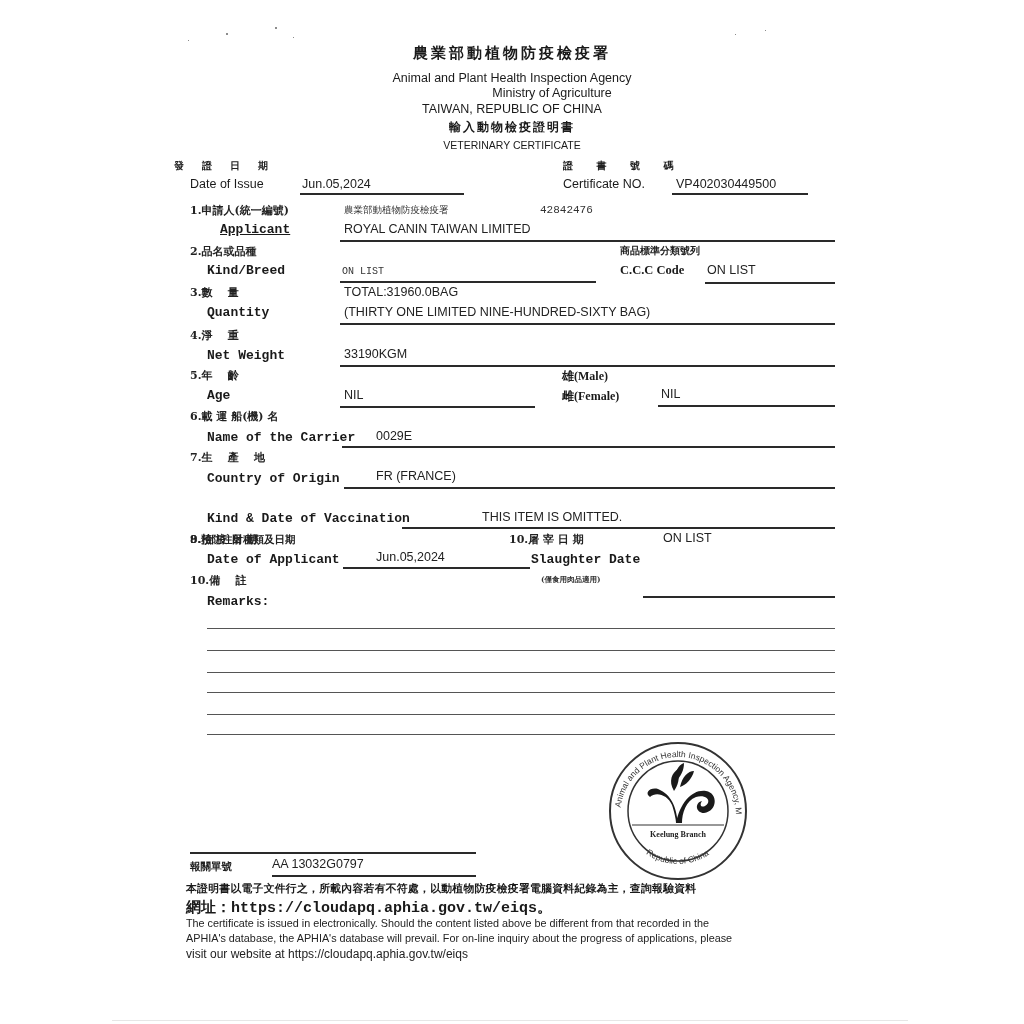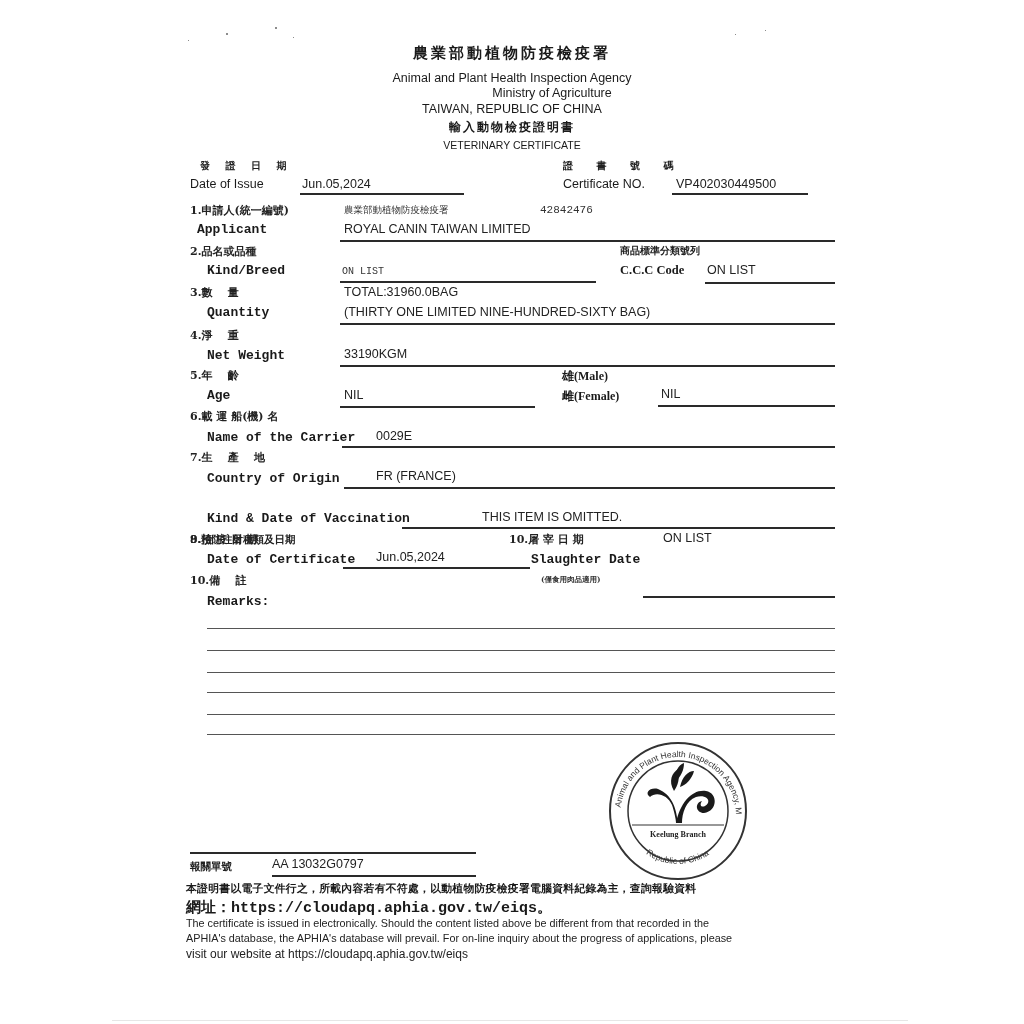--- a/index.html
+++ b/index.html
@@ -32,32 +32,32 @@
 <div class="dot" style="left:735px;top:34px;width:1px;height:1px;"></div>
 <div class="dot" style="left:765px;top:30px;width:1px;height:1px;"></div>
 
 <div class="abs hdr cjk" style="top:44px;font-size:15px;letter-spacing:3px;">農業部動植物防疫檢疫署</div>
 <div class="abs hdr sans" style="top:71px;font-size:12.5px;">Animal and Plant Health Inspection Agency</div>
 <div class="abs hdr sans" style="top:86px;font-size:12.5px;margin-left:40px;">Ministry of Agriculture</div>
 <div class="abs hdr sans" style="top:102px;font-size:12.5px;">TAIWAN, REPUBLIC OF CHINA</div>
 <div class="abs hdr cjk" style="top:119px;font-size:12px;letter-spacing:2px;">輸入動物檢疫證明書</div>
 <div class="abs hdr sans" style="top:139px;font-size:10.5px;">VETERINARY CERTIFICATE</div>
 
-<div class="abs cn-small" style="left:200px;top:159px;letter-spacing:6px;">發 證 日 期</div>
+<div class="abs cn-small" style="left:174px;top:159px;letter-spacing:6px;font-family:Liberation Mono, monospace;">發 證 日 期</div>
 <div class="abs sans" style="left:190px;top:177px;font-size:12.5px;">Date of Issue</div>
 <div class="abs val" style="left:302px;top:177px;">Jun.05,2024</div>
 <div class="line" style="left:300px;top:193px;width:164px;"></div>
 
 <div class="abs cn-small" style="left:563px;top:159px;letter-spacing:10px;">證 書 號 碼</div>
 <div class="abs sans" style="left:563px;top:177px;font-size:12.5px;">Certificate NO.</div>
 <div class="abs val" style="left:676px;top:177px;">VP402030449500</div>
 <div class="line" style="left:672px;top:193px;width:136px;"></div>
 
 <div class="abs cn-small" style="left:190px;top:203px;font-size:11px;">1.申請人(統一編號)</div>
-<div class="abs lbl" style="left:197px;top:222px;">Applicant</div>
+<div class="abs lbl" style="left:220px;top:222px;text-decoration:underline;">Applicant</div>
 <div class="abs" style="left:344px;top:204px;font-family:'DejaVu Serif',serif;font-size:9.5px;color:#333;">農業部動植物防疫檢疫署</div>
 <div class="abs mono" style="left:540px;top:204px;font-size:11px;color:#333;">42842476</div>
 <div class="abs val" style="left:344px;top:222px;">ROYAL CANIN TAIWAN LIMITED</div>
 <div class="line" style="left:340px;top:240px;width:495px;"></div>
 
 <div class="abs cn-small" style="left:190px;top:244px;font-size:11px;">2.品名或品種</div>
 <div class="abs lbl" style="left:207px;top:263px;">Kind/Breed</div>
 <div class="abs mono" style="left:342px;top:266px;font-size:10px;color:#333;">ON LIST</div>
 <div class="line" style="left:340px;top:281px;width:256px;"></div>
 <div class="abs cn-small" style="left:620px;top:244px;">商品標準分類號列</div>
@@ -94,21 +94,21 @@
 <div class="abs lbl" style="left:207px;top:471px;">Country of Origin</div>
 <div class="abs val" style="left:376px;top:469px;">FR (FRANCE)</div>
 <div class="line" style="left:344px;top:487px;width:491px;"></div>
 
 <div class="abs cn-small" style="left:190px;top:491px;font-size:10.5px;margin-top:42px;">8.預防注射種類及日期</div>
 <div class="abs lbl" style="left:207px;top:511px;">Kind &amp; Date of Vaccination</div>
 <div class="abs val" style="left:482px;top:510px;">THIS ITEM IS OMITTED.</div>
 <div class="line" style="left:402px;top:527px;width:433px;"></div>
 
 <div class="abs cn-small" style="left:190px;top:532px;font-size:11px;">9.檢 疫 日 期</div>
-<div class="abs lbl" style="left:207px;top:552px;">Date of Certificate</div>
+<div class="abs lbl" style="left:207px;top:552px;">Date of Applicant</div>
 <div class="abs val" style="left:376px;top:550px;">Jun.05,2024</div>
 <div class="line" style="left:343px;top:567px;width:187px;"></div>
 
 <div class="abs cn-small" style="left:509px;top:532px;font-size:11px;">10.屠 宰 日 期</div>
 <div class="abs lbl" style="left:531px;top:552px;">Slaughter Date</div>
 <div class="abs" style="left:541px;top:575px;font-family:'DejaVu Serif',serif;font-size:7.5px;font-weight:bold;color:#333;">(僅食用肉品適用)</div>
 <div class="abs val" style="left:663px;top:531px;">ON LIST</div>
 <div class="line" style="left:643px;top:596px;width:192px;"></div>
 
 <div class="abs cn-small" style="left:190px;top:573px;font-size:11px;white-space:pre;">10.備    註</div>

